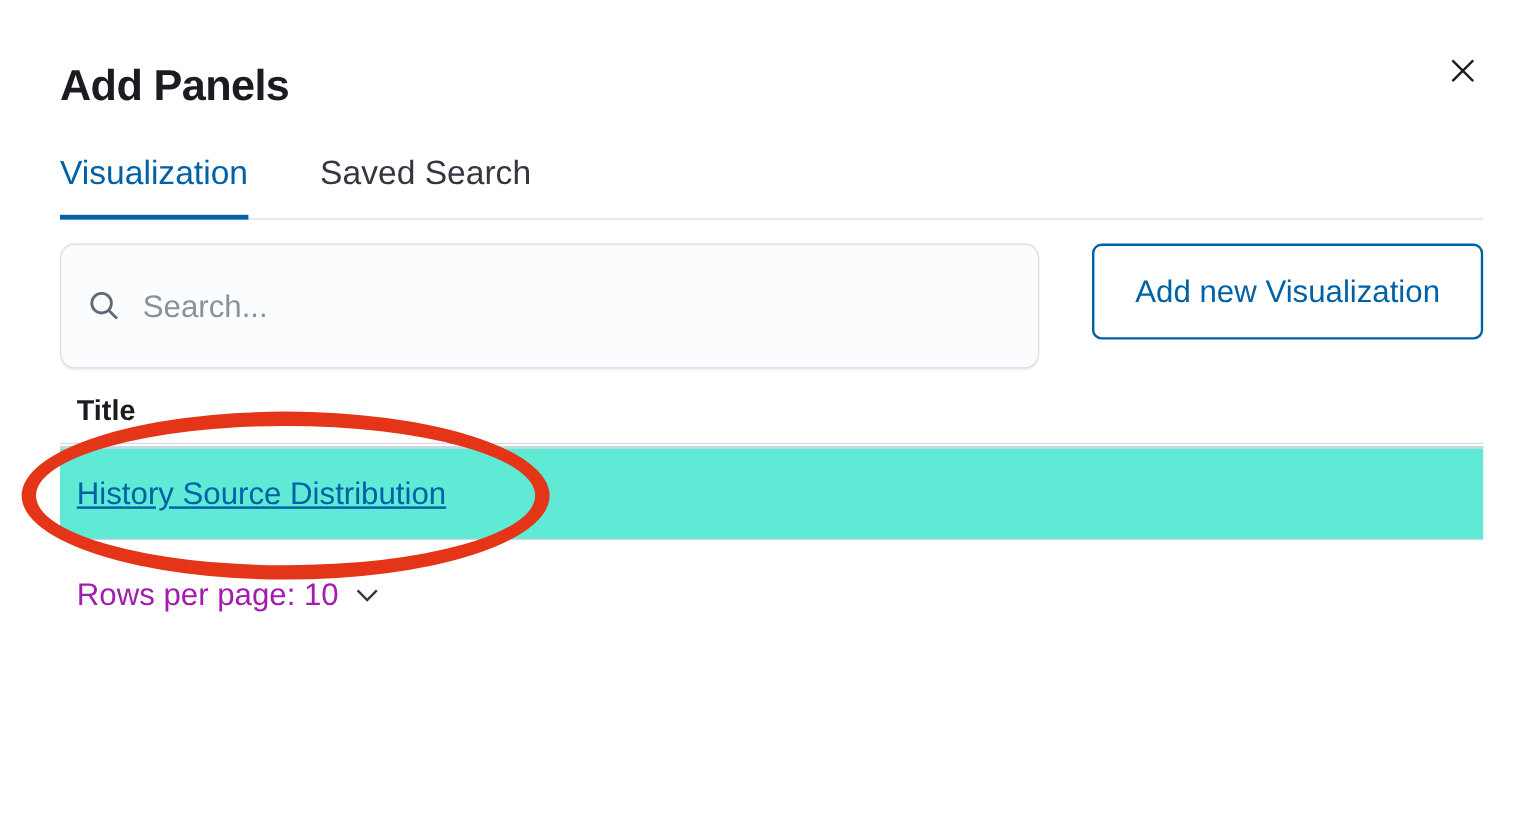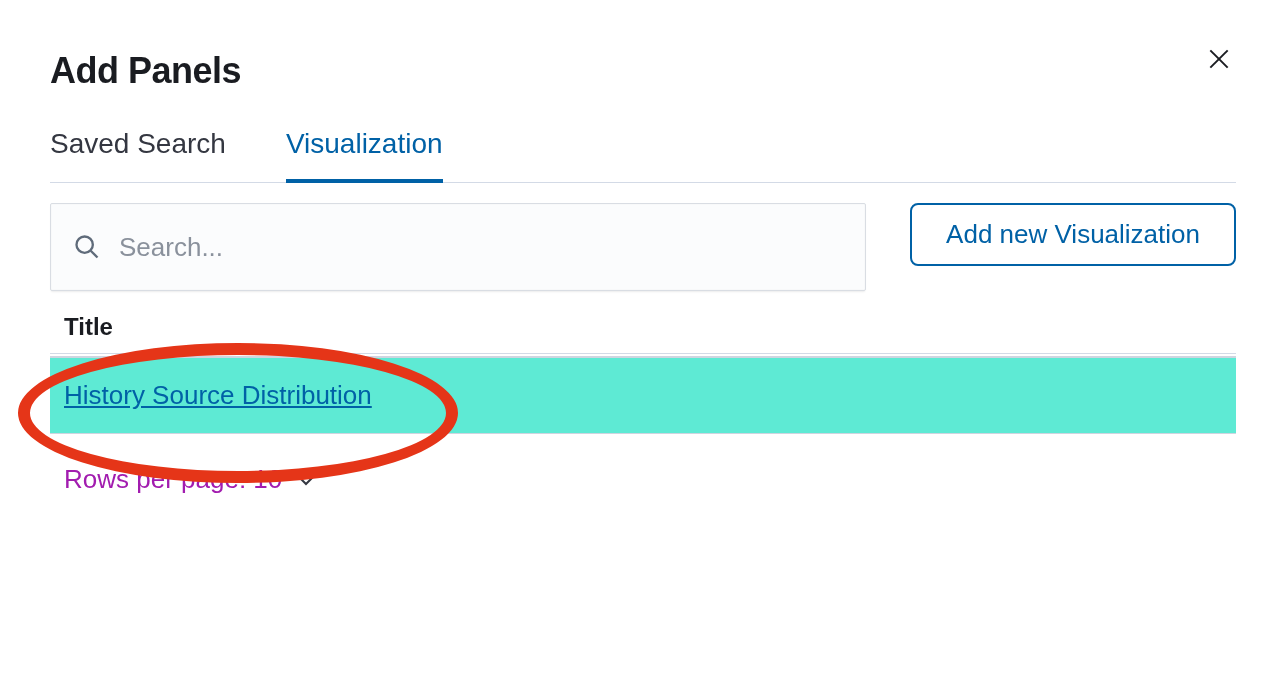--- a/index.html
+++ b/index.html
@@ -80,23 +80,23 @@
       margin-top: 20px;
       align-items: stretch;
     }
     .search-box {
       flex: 1;
       display: flex;
       align-items: center;
       border: 1px solid #d9dde3;
       background: #fbfcfd;
       padding: 0 22px;
-      height: 88px;
+      height: 104px;
       box-shadow: 0 2px 2px -1px rgba(0,0,0,0.08), inset 0 0 0 1px rgba(0,0,0,0.01);
-      border-radius: 2px;
+      border-radius: 12px;
     }
     .search-icon {
       width: 28px;
       height: 28px;
       margin-right: 18px;
       flex-shrink: 0;
     }
     .search-icon svg {
       width: 28px;
       height: 28px;
@@ -115,21 +115,21 @@
     .search-input::placeholder {
       color: #8a919c;
     }
     .add-new-btn {
       border: 2px solid #0061a6;
       background: #fff;
       color: #0061a6;
       font-size: 26px;
       font-weight: 400;
       padding: 0 34px;
-      height: 63px;
+      height: 80px;
       border-radius: 8px;
       cursor: pointer;
       white-space: nowrap;
     }
     .table-header {
       margin-top: 22px;
       padding: 0 14px 12px 14px;
       border-bottom: 1px solid #d3dae6;
     }
     .table-header-title {
@@ -204,22 +204,22 @@
 <button class="close-btn">
   <span>
     <svg viewBox="0 0 24 24" fill="none">
       <line x1="4" y1="4" x2="20" y2="20"></line>
       <line x1="20" y1="4" x2="4" y2="20"></line>
     </svg>
   </span>
 </button>
 
 <div class="tabs">
+  <button class="tab active">Visualization</button>
   <button class="tab">Saved Search</button>
-  <button class="tab active">Visualization</button>
 </div>
 
 <div class="search-row">
   <div class="search-box">
     <span class="search-icon">
       <svg viewBox="0 0 24 24">
         <circle cx="10" cy="10" r="7"></circle>
         <line x1="15.2" y1="15.2" x2="21" y2="21"></line>
       </svg>
     </span>

